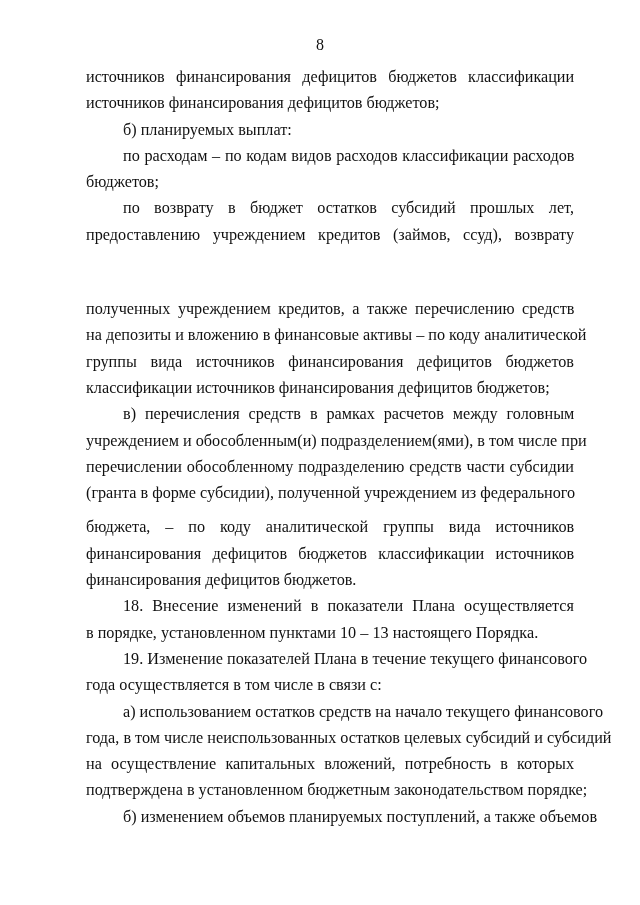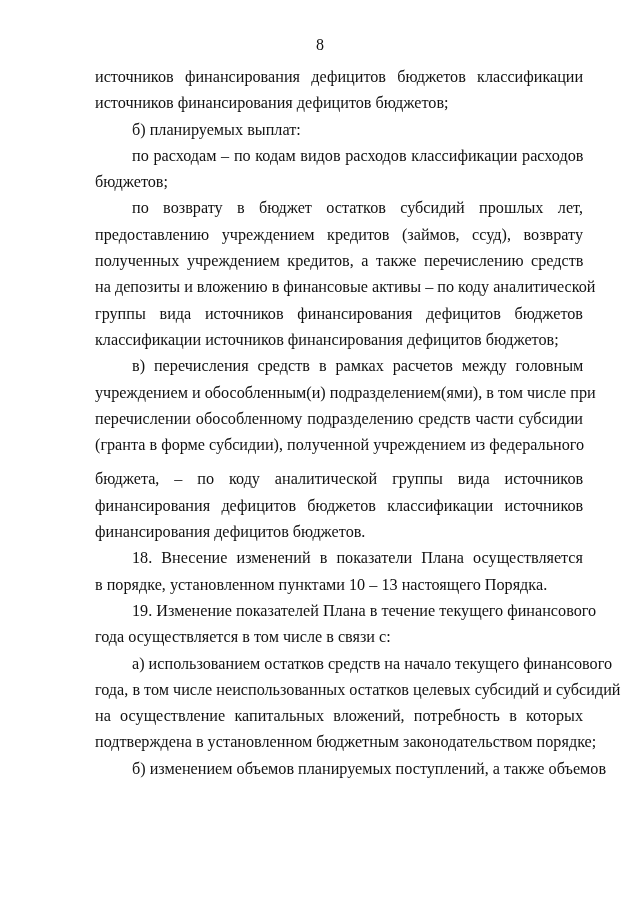--- a/index.html
+++ b/index.html
@@ -6,21 +6,21 @@
     body { width: 640px; height: 905px; position: relative; overflow: hidden; }
     .page {
       position: absolute; left: 0; top: 0; width: 640px; height: 905px; background: #fff;
       font-family: "Liberation Serif", "DejaVu Serif", serif; color: #111;
     }
     .page-number {
       position: absolute; top: 36px; left: 0; width: 640px; text-align: center;
       font-size: 16px; line-height: 18px;
     }
     .body {
-      position: absolute; left: 95px; top: 64px; width: 488px;
+      position: absolute; left: 86px; top: 64px; width: 488px;
       font-size: 16.2px; line-height: 26.3px;
     }
     .para { margin: 0; text-align: justify; text-align-last: left; }
     .line { display: block; text-align: justify; text-align-last: justify; white-space: nowrap; }
     .line.last { text-align-last: left; }
     .line.first { padding-left: 37px; }
   </style>
 </head>
 <body>
 
@@ -34,21 +34,21 @@
       <div class="para">
         <span class="line first last">б) планируемых выплат:</span>
       </div>
       <div class="para">
         <span class="line first" style="display: block; width: auto; word-spacing: 0.625px;">по расходам – по кодам видов расходов классификации расходов</span>
         <span class="line last">бюджетов;</span>
       </div>
       <div class="para">
         <span class="line first" style="display: block; width: auto; word-spacing: 10.2857px;">по возврату в бюджет остатков субсидий прошлых лет,</span>
         <span class="line" style="display: block; width: auto; word-spacing: 8.4px;">предоставлению учреждением кредитов (займов, ссуд), возврату</span>
-        <span class="line" style="display: block; width: auto; word-spacing: 3.5px;">полученных учреждением кредитов, а также перечислению средств</span>
+        <span class="line" style="display: block; width: auto; word-spacing: 3.5px; margin-top: 48px;">полученных учреждением кредитов, а также перечислению средств</span>
         <span class="line" style="display: block; width: auto;">на депозиты и вложению в финансовые активы – по коду аналитической</span>
         <span class="line" style="display: block; width: auto; word-spacing: 9.6px;">группы вида источников финансирования дефицитов бюджетов</span>
         <span class="line last">классификации источников финансирования дефицитов бюджетов;</span>
       </div>
       <div class="para">
         <span class="line first" style="display: block; width: auto; word-spacing: 4.85714px;">в) перечисления средств в рамках расчетов между головным</span>
         <span class="line" style="display: block; width: auto;">учреждением и обособленным(и) подразделением(ями), в том числе при</span>
         <span class="line" style="display: block; width: auto; word-spacing: 0.8px;">перечислении обособленному подразделению средств части субсидии</span>
         <span class="line" style="display: block; width: auto;">(гранта в форме субсидии), полученной учреждением из федерального</span>
         <span class="line" style="display: block; width: auto; word-spacing: 10.8571px; margin-top: 8px;">бюджета, – по коду аналитической группы вида источников</span>

